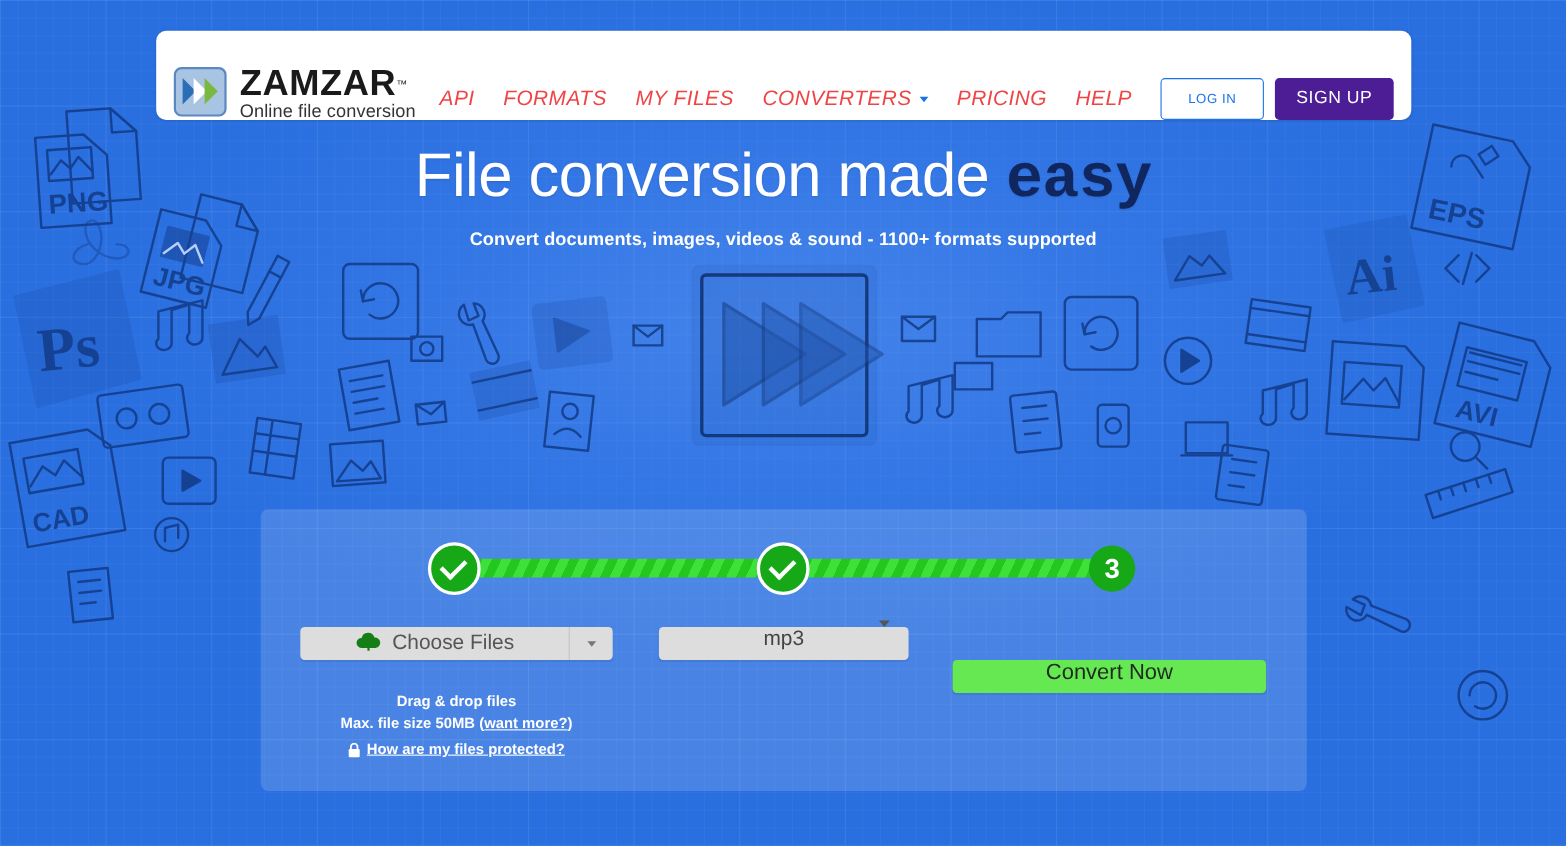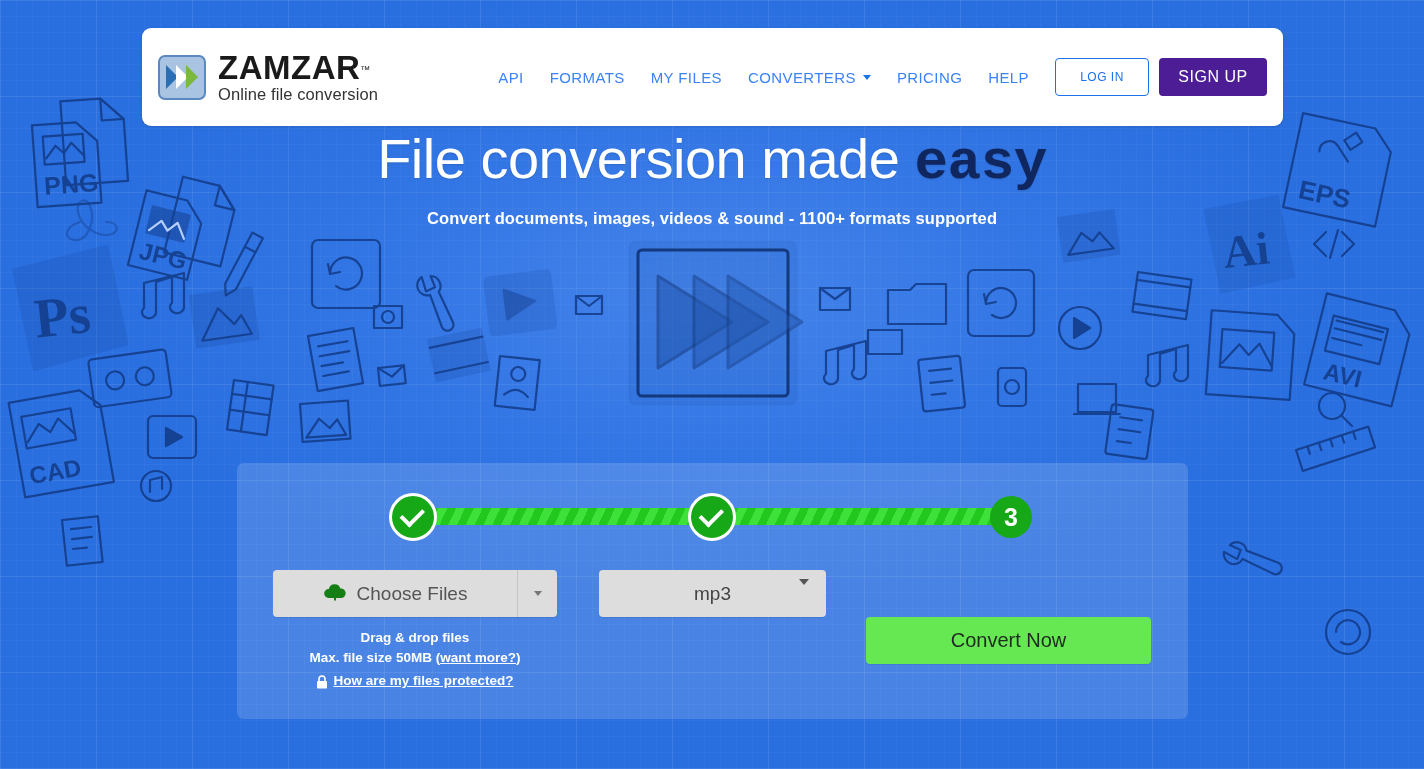--- a/index.html
+++ b/index.html
@@ -24,24 +24,24 @@
     position: absolute; inset: 0;
     background: radial-gradient(ellipse 60% 55% at 50% 38%, rgba(120,170,255,0.35) 0%, rgba(90,150,250,0.18) 38%, rgba(20,70,190,0.0) 72%);
     pointer-events: none;
   }
   #doodles { position: absolute; inset: 0; pointer-events: none; }
   #doodles svg { position: absolute; inset: 0; }
 
   
   #header {
     position: absolute; left: 142px; top: 28px;
-    width: 1141px; height: 98px;
+    width: 1141px; height: 81px;
     background: #ffffff;
     border-radius: 9px;
-    display: flex; align-items: center;
+    display: flex; align-items: flex-end;
     box-shadow: 0 1px 3px rgba(0,0,0,0.12);
     z-index: 5;
   }
   #logo { display: flex; align-items: center; margin-left: 16px; }
   .logo-mark {
     width: 48px; height: 45px;
     border-radius: 7px;
     background: #a9c4e3;
     border: 2px solid #5b88bf;
     display: flex; align-items: center; justify-content: center;
@@ -49,23 +49,23 @@
   .logo-text { margin-left: 12px; line-height: 1; }
   .logo-word {
     font-size: 33px; font-weight: bold; color: #1a1a1a;
     letter-spacing: 0.5px; display: inline-block;
   }
   .logo-tm { font-size: 10px; vertical-align: super; color: #1a1a1a; font-weight: normal;}
   .logo-sub { font-size: 16.5px; color: #333; margin-top: 2px; letter-spacing: 0.1px; }
 
   #nav { margin-left: auto; display: flex; align-items: center; }
   .nav-item {
-    font-size: 15px; color: #3b82f6; letter-spacing: 0.4px;
+    font-size: 19px; color: #ef4444; letter-spacing: 0.4px;
     margin-right: 26px; cursor: pointer; white-space: nowrap;
-    display: flex; align-items: center;
+    display: flex; align-items: center; font-style: italic;
   }
   .caret-blue {
     display: inline-block; margin-left: 7px;
     width: 0; height: 0;
     border-left: 4.5px solid transparent;
     border-right: 4.5px solid transparent;
     border-top: 5px solid #1a73e8;
   }
   .btn-login {
     width: 94px; height: 38px;
@@ -121,22 +121,22 @@
   #step1 { left: 152px; }
   #step2 { left: 451px; }
   #step3 { width: 42px; height: 42px; top: 33px; left: 753px;
            color: #fff; font-size: 25px; font-weight: bold; }
   .check { width: 22px; height: 14px; border-left: 4px solid #fff; border-bottom: 4px solid #fff;
            transform: rotate(-45deg) translate(1px,-2px); }
 
   
   #controls { position: absolute; top: 107px; left: 0; width: 100%; height: 60px; }
   .ctl {
-    position: absolute; height: 47px; border-radius: 4px;
-    background: #dddddd; display: flex; align-items: center;
+    position: absolute; height: 30px; border-radius: 4px;
+    background: #dddddd; display: flex; 
     cursor: pointer; box-shadow: 0 1px 1px rgba(0,0,0,0.08);
   }
   #choose-files { left: 36px; width: 284px; }
   #choose-main { flex: 1; display: flex; align-items: center; justify-content: center; height: 100%; }
   #choose-label { font-size: 19px; color: #555; margin-left: 10px; }
   #choose-split { width: 40px; height: 100%; border-left: 1px solid #c4c4c4;
                   display: flex; align-items: center; justify-content: center; }
   #format-select { left: 362px; width: 227px; justify-content: center; position: relative; }
   #format-value { font-size: 19px; color: #444; }
   #format-caret { position: absolute; right: 17px; }

